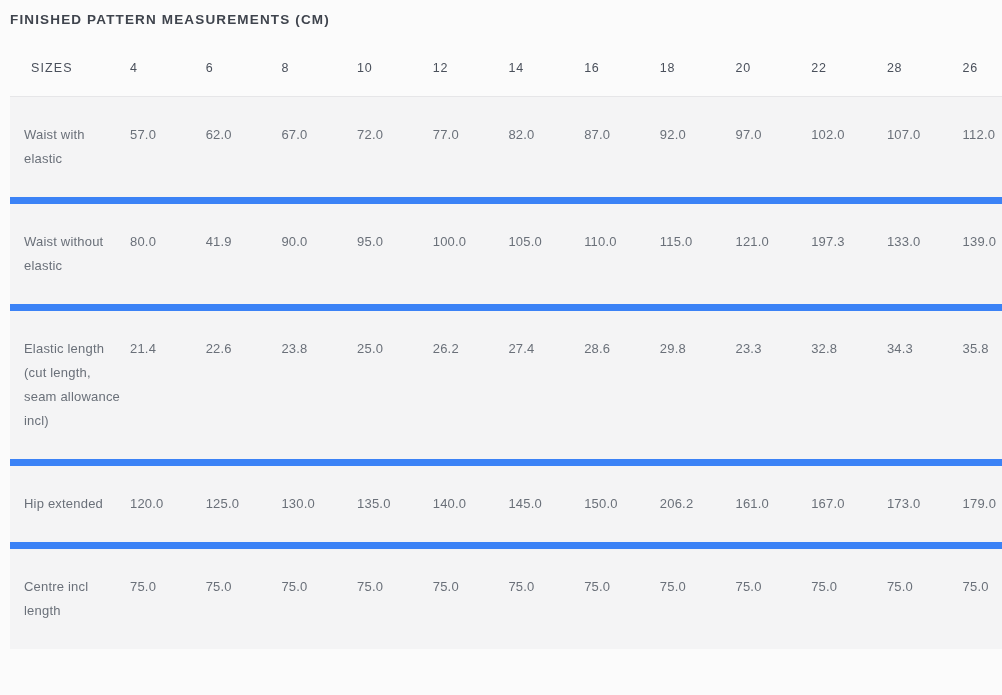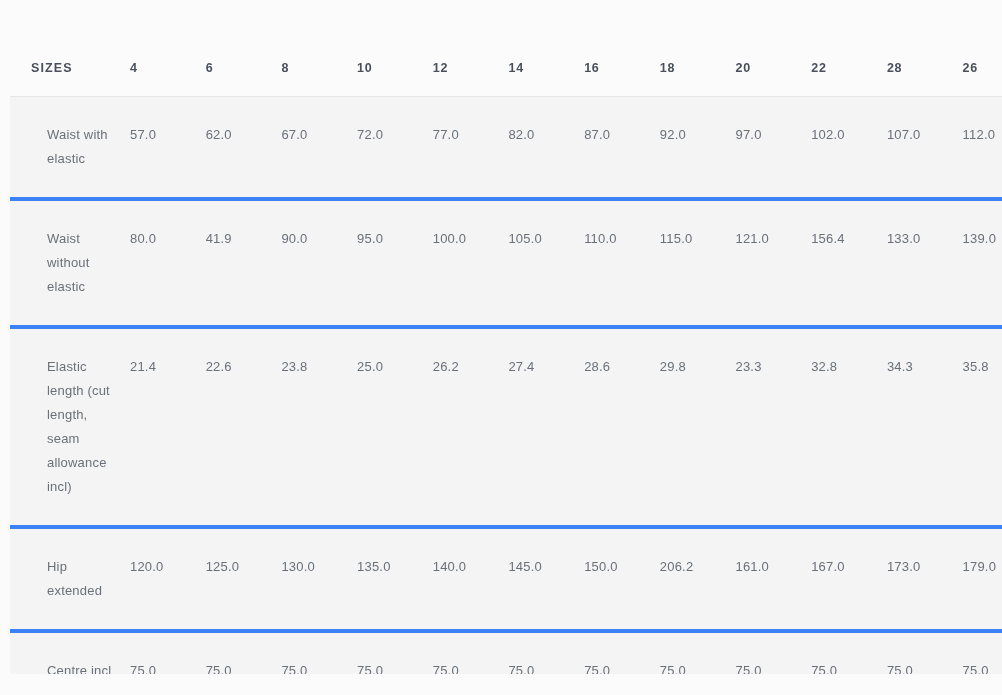--- a/index.html
+++ b/index.html
@@ -56,53 +56,53 @@
 
   thead tr {
     background: #fbfbfb;
   }
 
   thead th {
     background: #fbfbfb;
     text-align: left;
     vertical-align: top;
     font-size: 12.5px;
-    font-weight: bold;
+    font-weight: normal;
     letter-spacing: 0.75px;
     color: #4a505b;
     padding: 16px 8px 20px 0;
     border-bottom: 1px solid #e6e6e8;
     line-height: 16px;
   }
 
   thead th.th-label {
     padding-left: 31px;
     letter-spacing: 1.1px;
   }
 
   tbody tr {
     background: #f4f4f5;
   }
 
   tbody tr + tr td {
-    border-top: 4px solid #3b82f6;
+    border-top: 7px solid #3b82f6;
   }
 
   tbody td {
     vertical-align: top;
     font-size: 13px;
     font-weight: normal;
     letter-spacing: 0.2px;
     color: #6a7079;
     padding: 26px 8px 26px 0;
     line-height: 24px;
   }
 
   tbody td.cell-label {
-    padding-left: 47px;
+    padding-left: 24px;
     color: #6a7079;
   }
 
   
   .gutter-left {
     position: absolute;
     left: 0;
     top: 44px;
     width: 10px;
     height: 640px;
@@ -120,20 +120,21 @@
     background: #fbfbfb;
     z-index: 3;
     pointer-events: none;
   }
 </style>
 </head>
 <body>
 
 <div class="page">
 
+  <div class="table-title">FINISHED PATTERN MEASUREMENTS (CM)</div>
 
   <div class="table-scroll">
     <table class="measure-table">
       <colgroup>
         <col class="col-label">
       <col class="col-size">
           <col class="col-size">
           <col class="col-size">
           <col class="col-size">
           <col class="col-size">
@@ -182,21 +183,21 @@
             <td class="cell-label">Waist without elastic</td>
             <td class="cell-value">80.0</td>
             <td class="cell-value">41.9</td>
             <td class="cell-value">90.0</td>
             <td class="cell-value">95.0</td>
             <td class="cell-value">100.0</td>
             <td class="cell-value">105.0</td>
             <td class="cell-value">110.0</td>
             <td class="cell-value">115.0</td>
             <td class="cell-value">121.0</td>
-            <td class="cell-value">156.4</td>
+            <td class="cell-value">197.3</td>
             <td class="cell-value">133.0</td>
             <td class="cell-value">139.0</td>
           </tr>
           <tr>
             <td class="cell-label">Elastic length (cut length, seam allowance incl)</td>
             <td class="cell-value">21.4</td>
             <td class="cell-value">22.6</td>
             <td class="cell-value">23.8</td>
             <td class="cell-value">25.0</td>
             <td class="cell-value">26.2</td>

